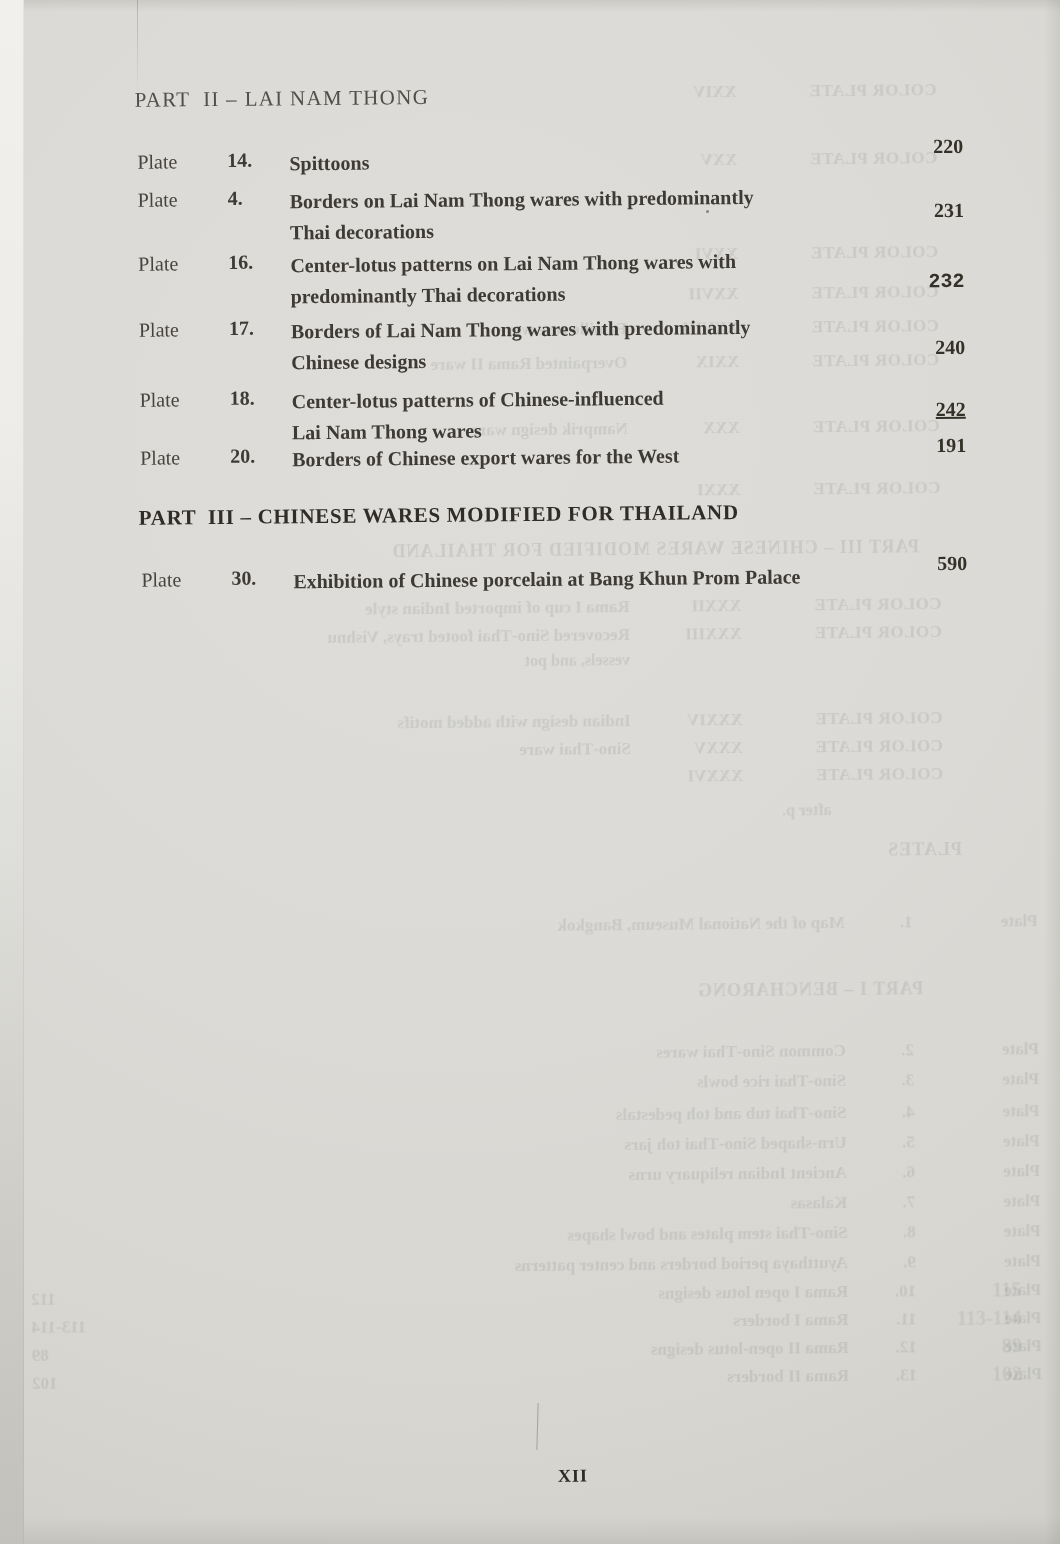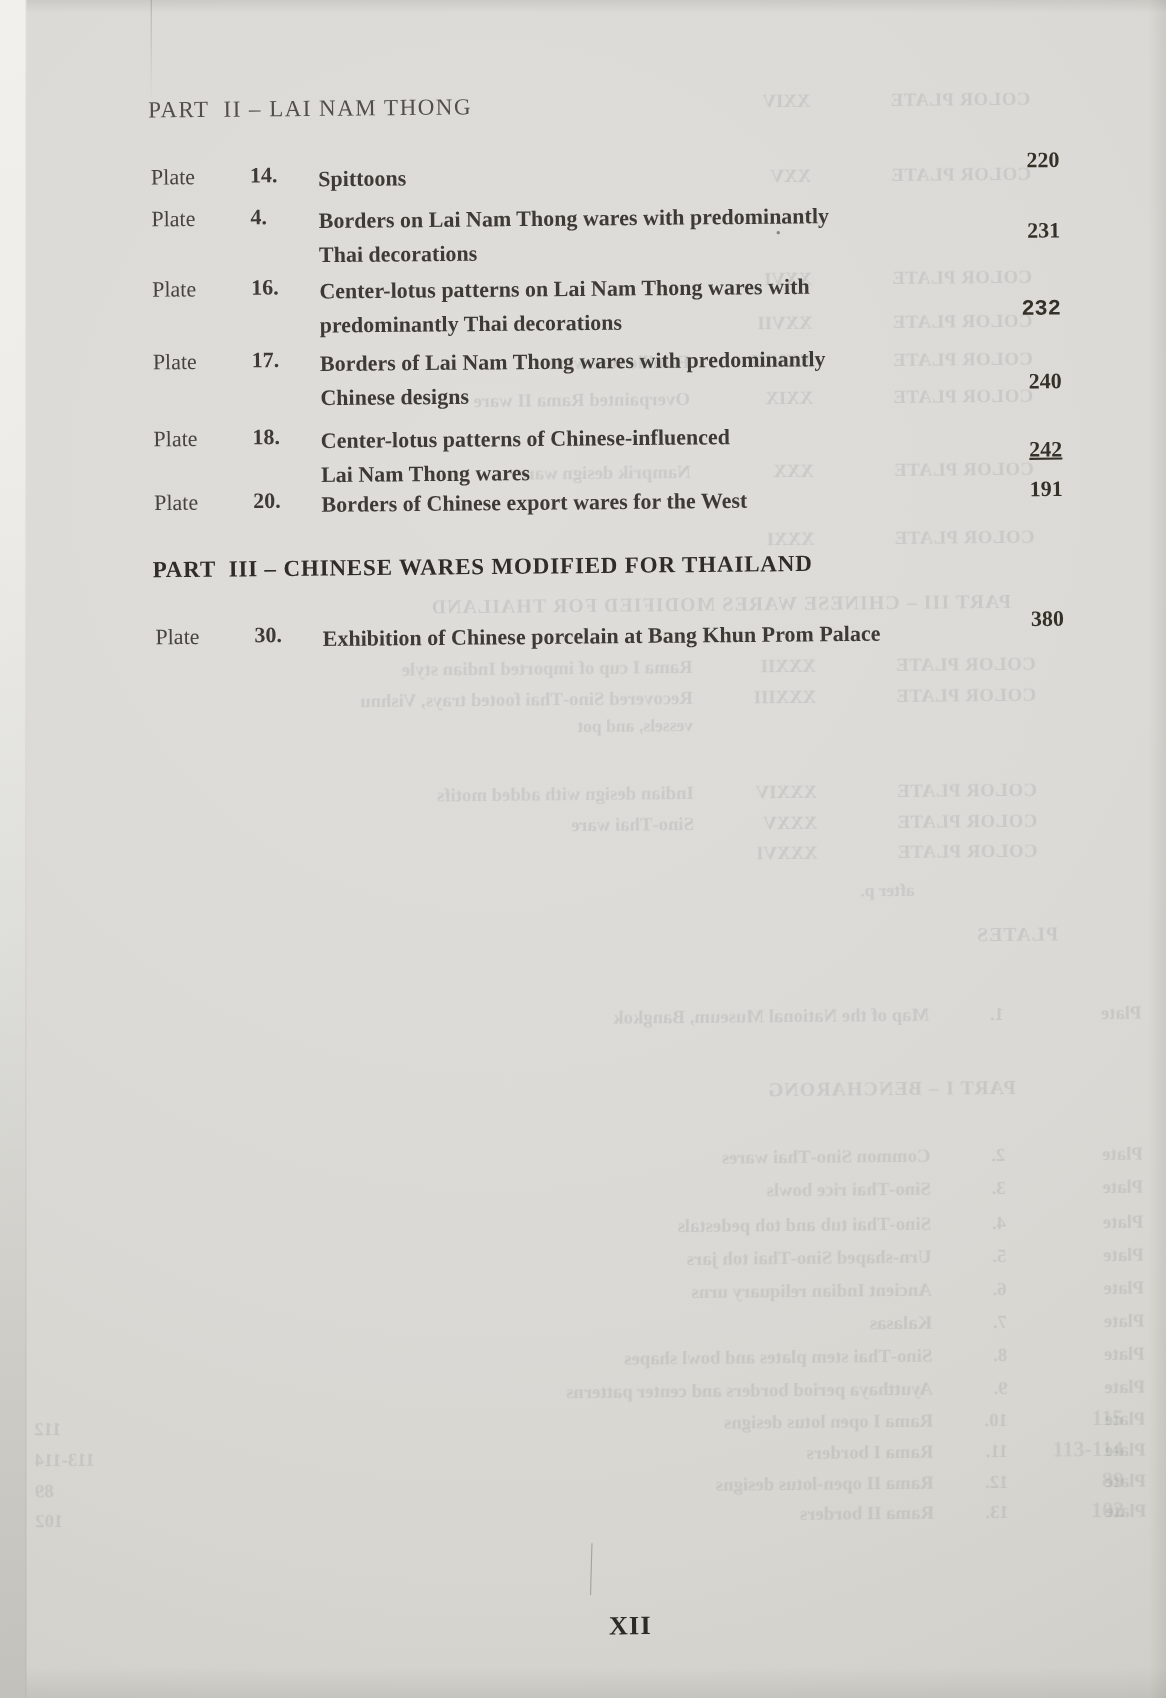--- a/index.html
+++ b/index.html
@@ -19,21 +19,21 @@
 
   .row{position:absolute;left:0;width:100%;height:70px;}
   .plabel{position:absolute;left:142px;top:1px;font-size:20px;color:#47443f;}
   .pnum{position:absolute;left:232px;top:0;font-size:20px;font-weight:600;color:#3e3b37;}
   .ptitle{position:absolute;left:294px;top:0;width:600px;font-size:20px;line-height:31px;
     font-weight:600;color:#3e3b36;white-space:pre-line;}
   .ppage{position:absolute;left:880px;width:88px;text-align:right;font-size:20px;
     font-weight:600;color:#343129;}
 
   .folio{position:absolute;left:520px;top:1466px;width:90px;text-align:center;
-    font-size:24px;font-weight:700;color:#2d2b27;letter-spacing:1px;}
+    font-size:18px;font-weight:700;color:#2d2b27;letter-spacing:1px;}
 
   
   .ghost{position:absolute;inset:0;z-index:1;transform:scaleX(-1);
     opacity:.155;filter:blur(.5px);color:#666b73;}
   .g-row{position:absolute;left:0;width:100%;}
   .g-cpl{position:absolute;left:118px;top:0;font-size:17px;font-weight:700;letter-spacing:.5px;}
   .g-roman{position:absolute;left:318px;top:0;font-size:17px;font-weight:700;}
   .g-ctitle{position:absolute;left:430px;top:0;width:430px;font-size:17px;font-weight:600;}
   .g-heading{position:absolute;left:140px;font-size:18px;font-weight:700;letter-spacing:1px;}
   .g-frag{position:absolute;font-size:16px;font-weight:600;}
@@ -252,21 +252,21 @@
         <div class="row" style="top: 442px;">
           <span class="plabel">Plate</span>
           <span class="pnum">20.</span>
           <div class="ptitle">Borders of Chinese export wares for the West</div>
           <div class="ppage" style="top: -4px;">191</div>
         </div>
         <div class="row" style="top: 564px;">
           <span class="plabel">Plate</span>
           <span class="pnum">30.</span>
           <div class="ptitle">Exhibition of Chinese porcelain at Bang Khun Prom Palace</div>
-          <div class="ppage" style="top: -8px;">380</div>
+          <div class="ppage" style="top: -8px;">590</div>
         </div>
       </div>
   </div>
 
   <div class="edge-left"></div>
   <div class="edge-top"></div>
   <div class="edge-bottom"></div>
   <div class="edge-right"></div>
   <div class="crease"></div>
   <div class="scratch"></div>

